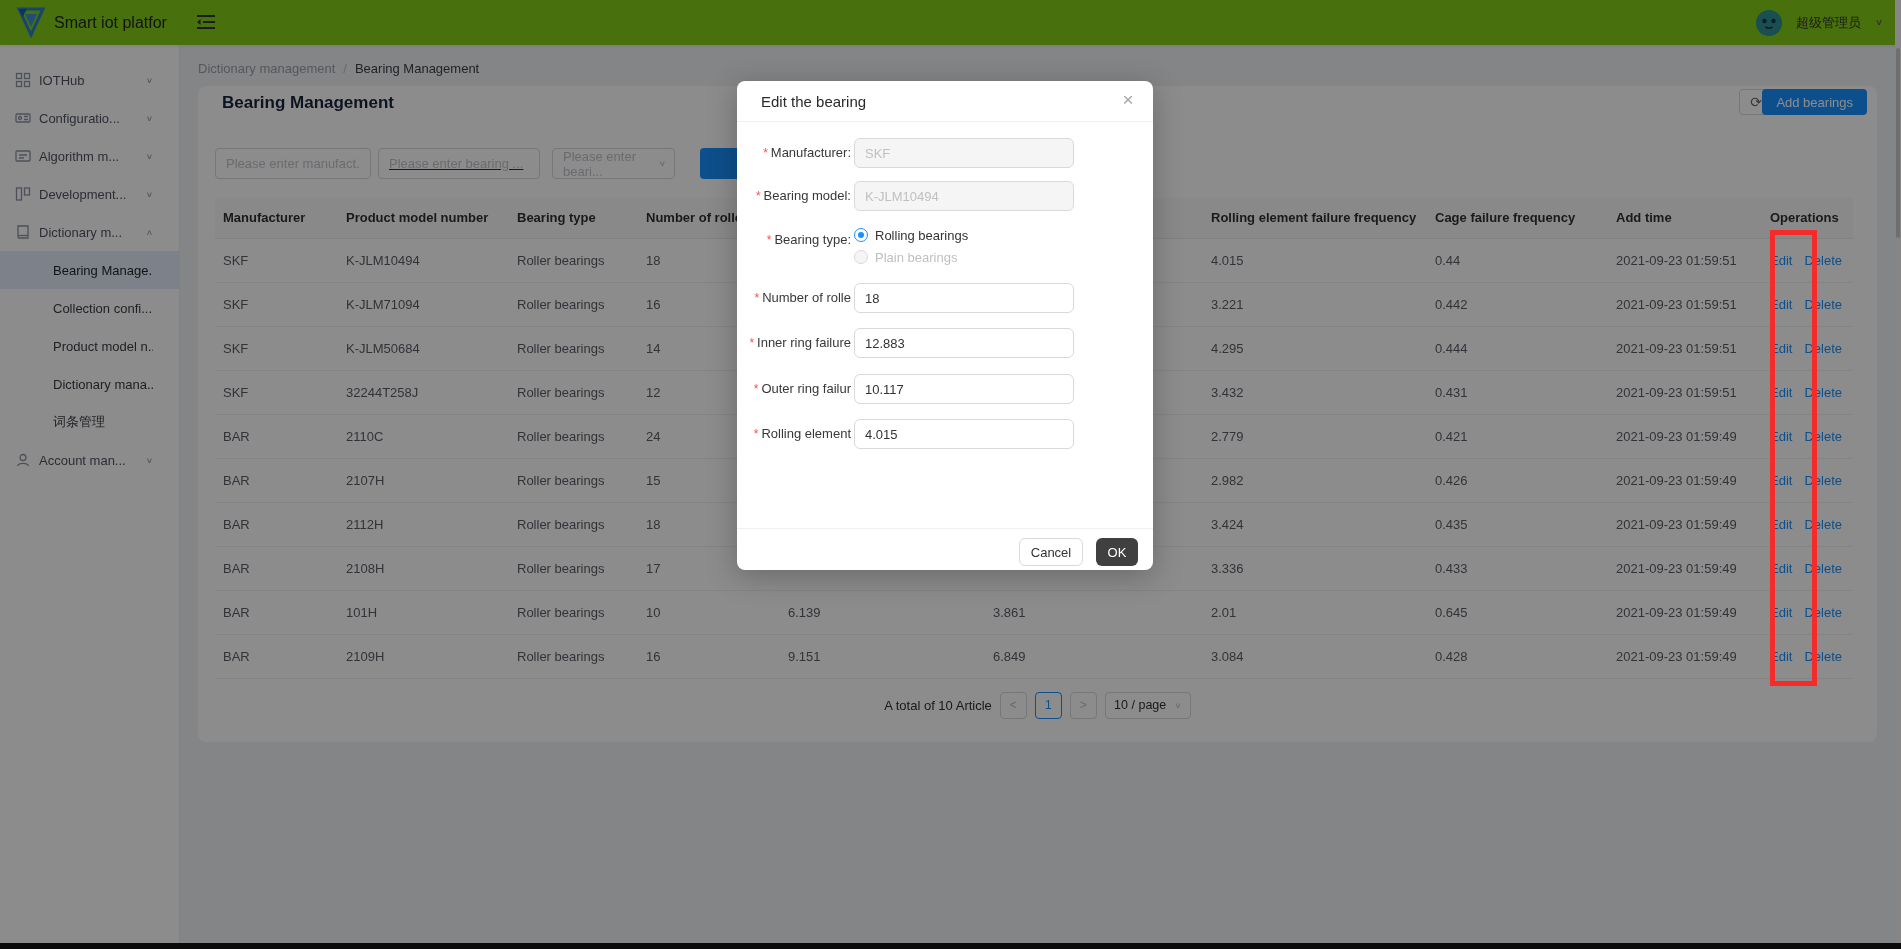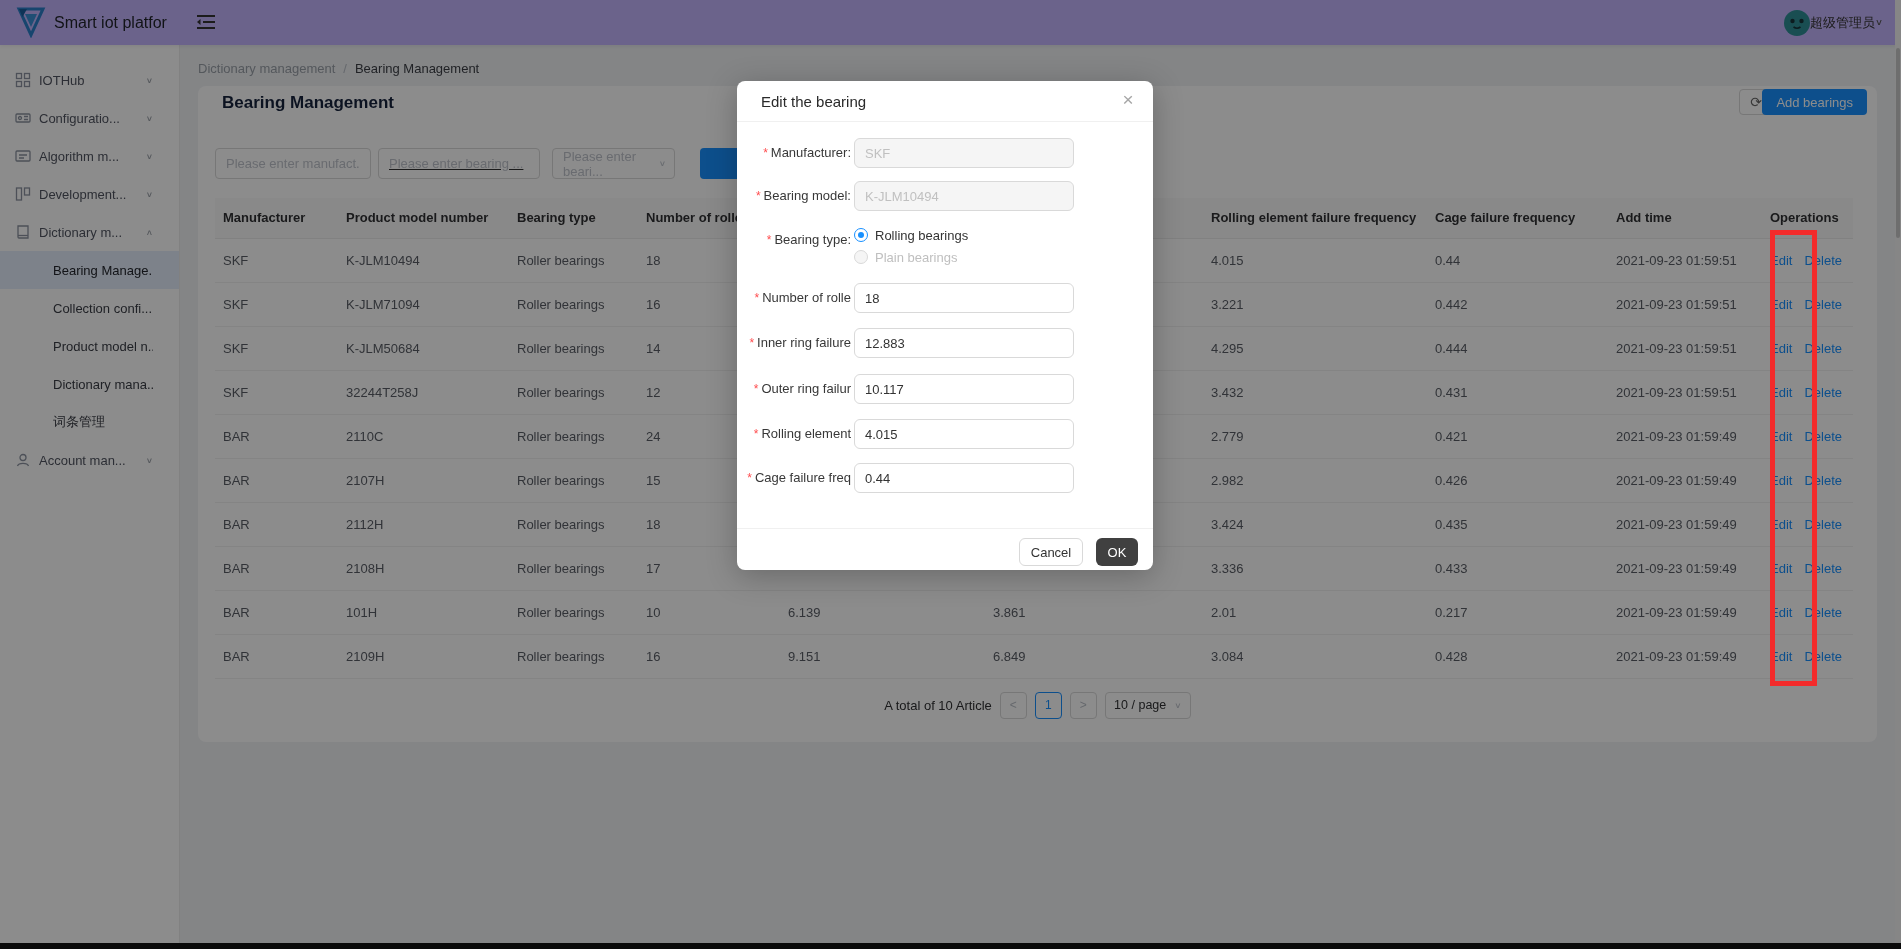--- a/index.html
+++ b/index.html
@@ -1,27 +1,27 @@
 <!DOCTYPE html>
 <html><head>
 <meta charset="utf-8">
 <style>
   * { margin:0; padding:0; box-sizing:border-box; }
   html,body { width:1901px; height:949px; overflow:hidden; background:#f0f2f5;
               font-family:"Liberation Sans", sans-serif; }
   .page { position:relative; width:1901px; height:949px; background:#f0f2f5; overflow:hidden; }
 
   
-  .topbar { position:absolute; left:0; top:0; width:1901px; height:45px; background:#c4b5fd;
+  .topbar { position:absolute; left:0; top:0; width:1901px; height:45px; background:#84cc16;
             box-shadow:0 1px 4px rgba(0,21,41,.08); z-index:3;padding-left:40px; }
   .logo { position:absolute; left:16px; top:6px; width:30px; height:32px; }
   .app-title { position:absolute; left:54px; top:0; height:45px; line-height:45px;
                font-size:16px; color:#1f2329; white-space:nowrap; }
   .fold { position:absolute; left:196px; top:14px; width:20px; height:16px; cursor:pointer; }
-  .user { position:absolute; right:18px; top:0; height:45px; display:flex; align-items:center; gap:0; cursor:pointer; }
+  .user { position:absolute; right:18px; top:0; height:45px; display:flex; align-items:center; gap:14px; cursor:pointer; }
   .user-name { font-size:13px; color:#333; }
   .user-chev { font-size:11px; color:#555; transform:scaleY(.8); }
 
   
   .sidebar { position:absolute; left:0; top:45px; width:180px; height:898px; background:#fff;
              border-right:1px solid #ececec; padding-top:16px; z-index:2; }
   .side-item, .side-sub { height:38px; display:flex; align-items:center; font-size:13px;
              color:#515561; cursor:pointer; white-space:nowrap; overflow:hidden; }
   .side-item { padding-left:15px; padding-right:26px; }
   .side-sub  { padding-left:53px; padding-right:26px; color:#3a3d45; }
@@ -372,21 +372,21 @@
             <td><a class="op-link">Edit</a><a class="op-link">Delete</a></td>
           </tr>
           <tr>
             <td>BAR</td>
             <td>101H</td>
             <td>Roller bearings</td>
             <td>10</td>
             <td>6.139</td>
             <td>3.861</td>
             <td>2.01</td>
-            <td>0.217</td>
+            <td>0.645</td>
             <td>2021-09-23 01:59:49</td>
             <td><a class="op-link">Edit</a><a class="op-link">Delete</a></td>
           </tr>
           <tr>
             <td>BAR</td>
             <td>2109H</td>
             <td>Roller bearings</td>
             <td>16</td>
             <td>9.151</td>
             <td>6.849</td>
@@ -458,24 +458,20 @@
     <div class="mrow" style="top:293px">
       <span class="mlabel"><em>*</em><span>Outer ring failur</span></span>
       <input class="minput" value="10.117" style="">
     </div>
 
     <div class="mrow" style="top:338px">
       <span class="mlabel"><em>*</em><span>Rolling element</span></span>
       <input class="minput" value="4.015" style="">
     </div>
 
-    <div class="mrow" style="top:382px">
-      <span class="mlabel"><em>*</em><span>Cage failure freq</span></span>
-      <input class="minput" value="0.44" style="">
-    </div>
 
     <div class="mfooter-line"></div>
     <button class="btn-cancel">Cancel</button>
     <button class="btn-ok">OK</button>
   </div>
 
   <div class="annotation"></div>
 
 </div>
 

